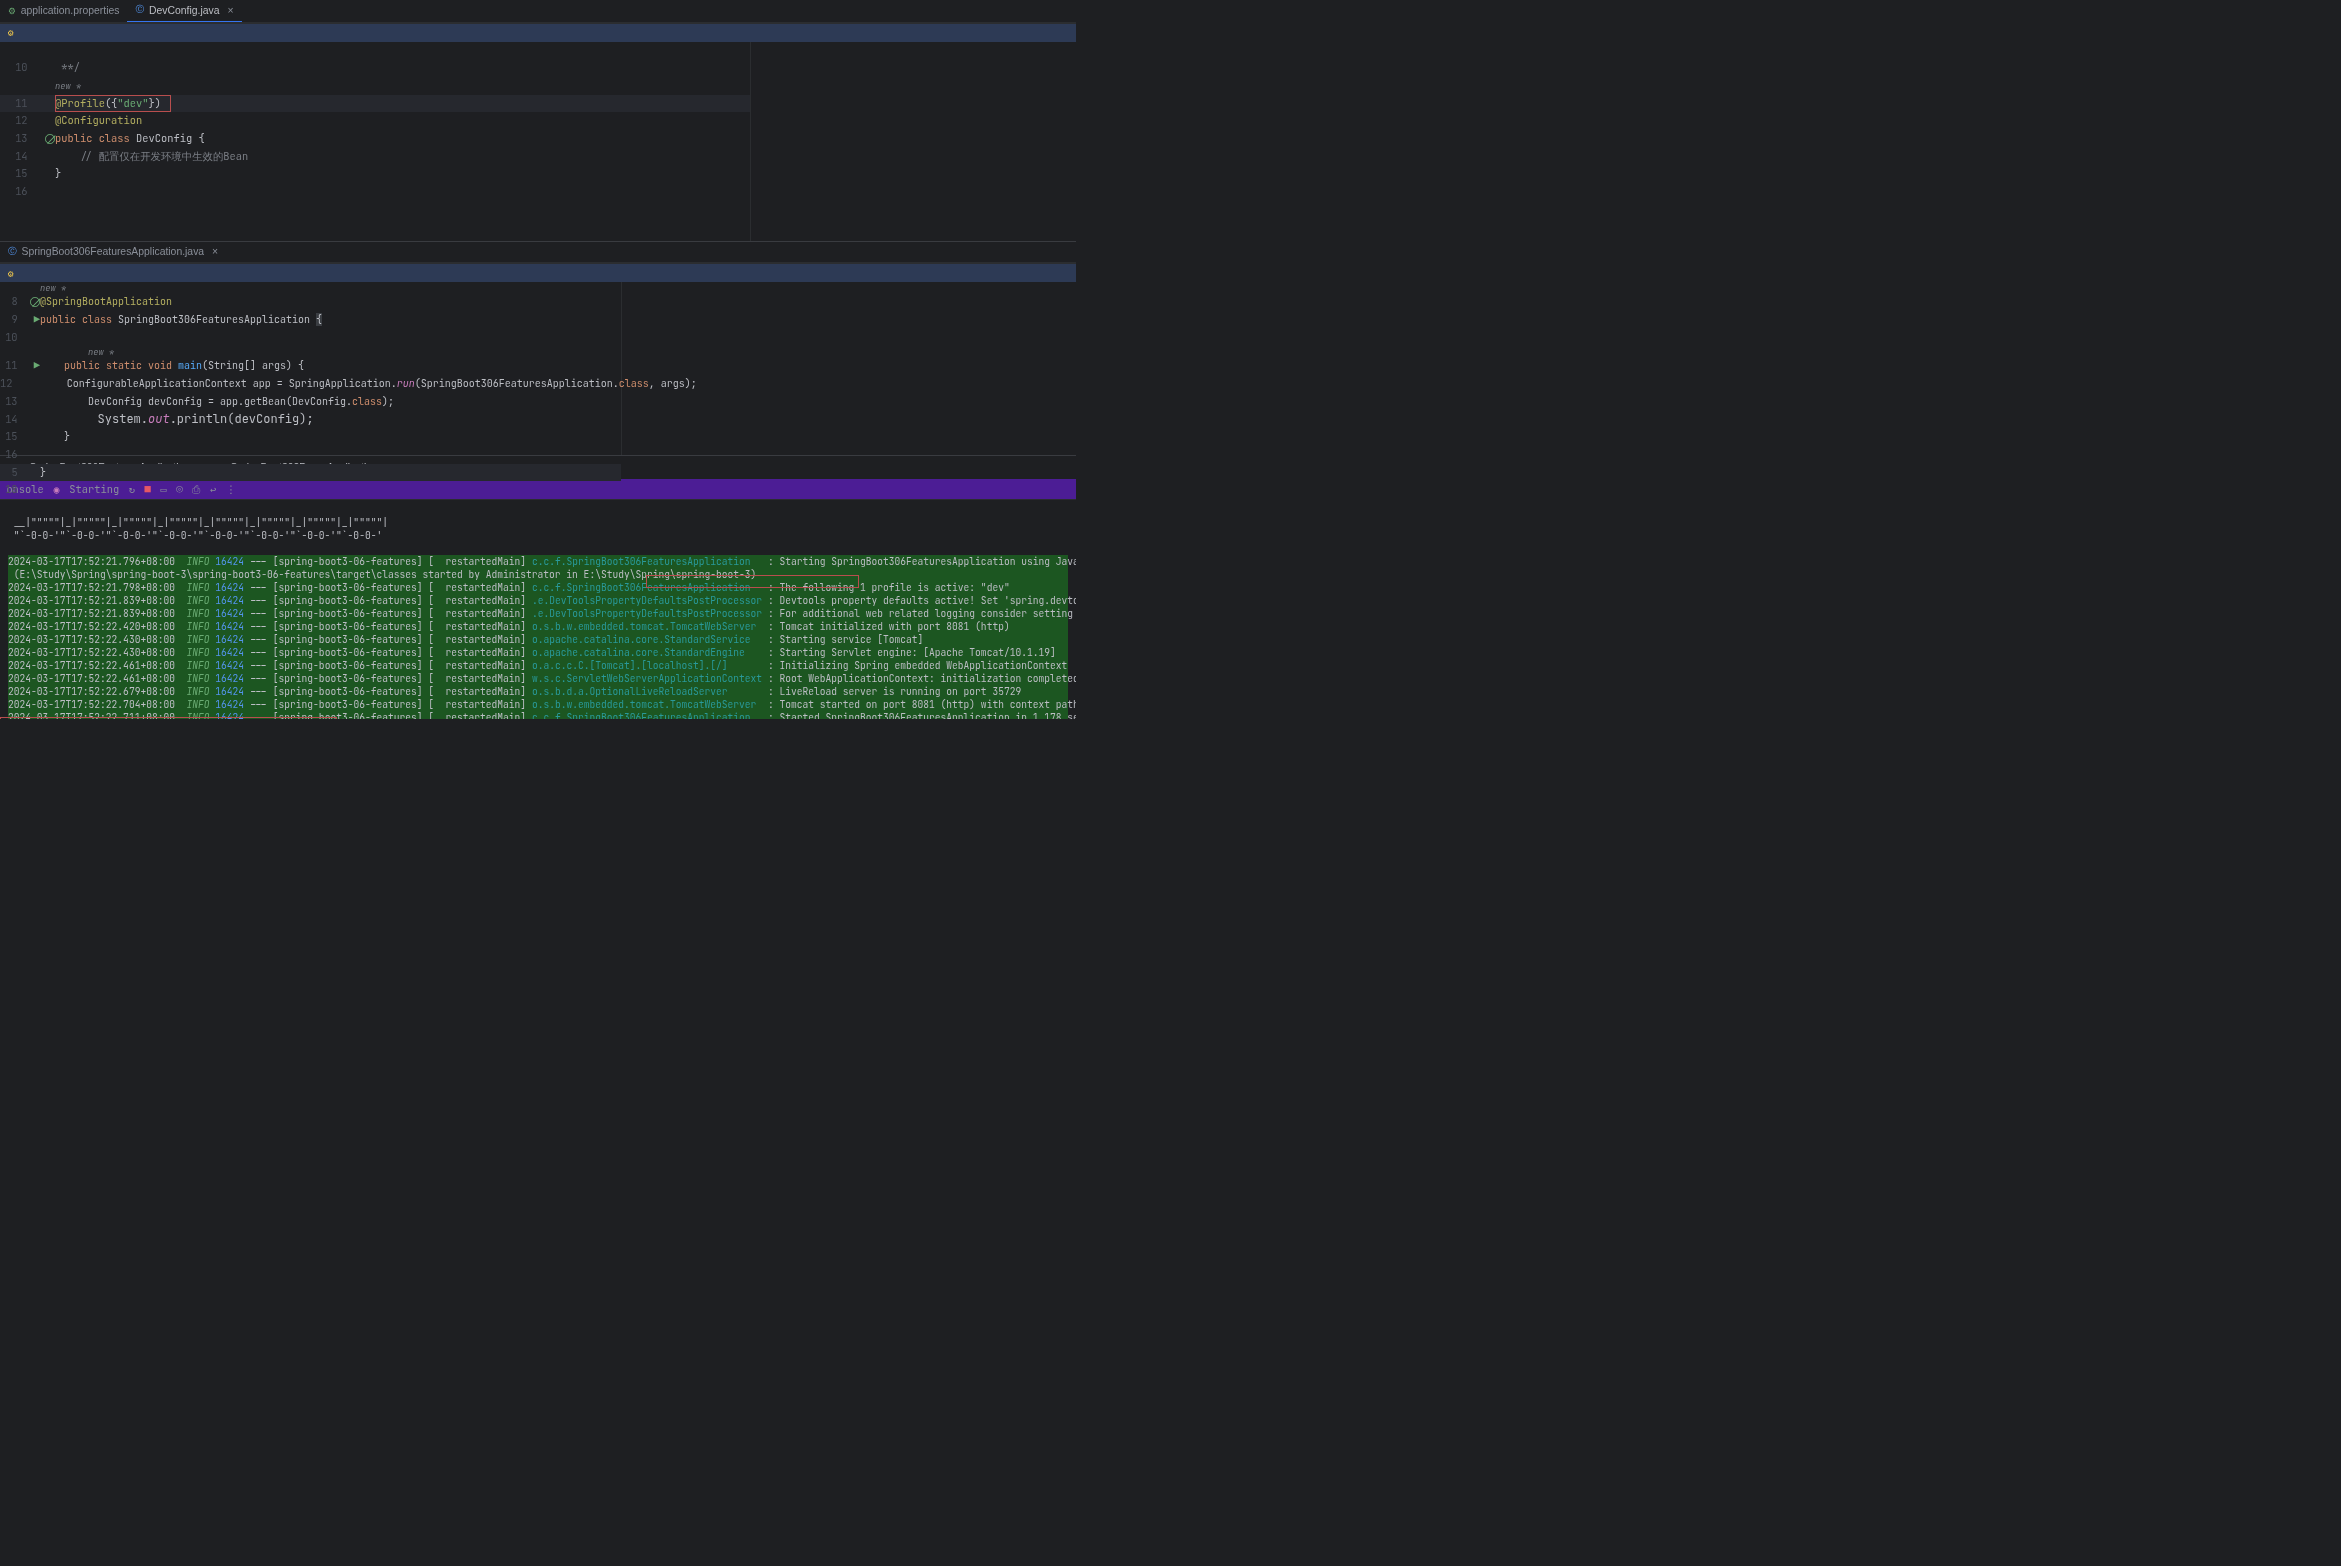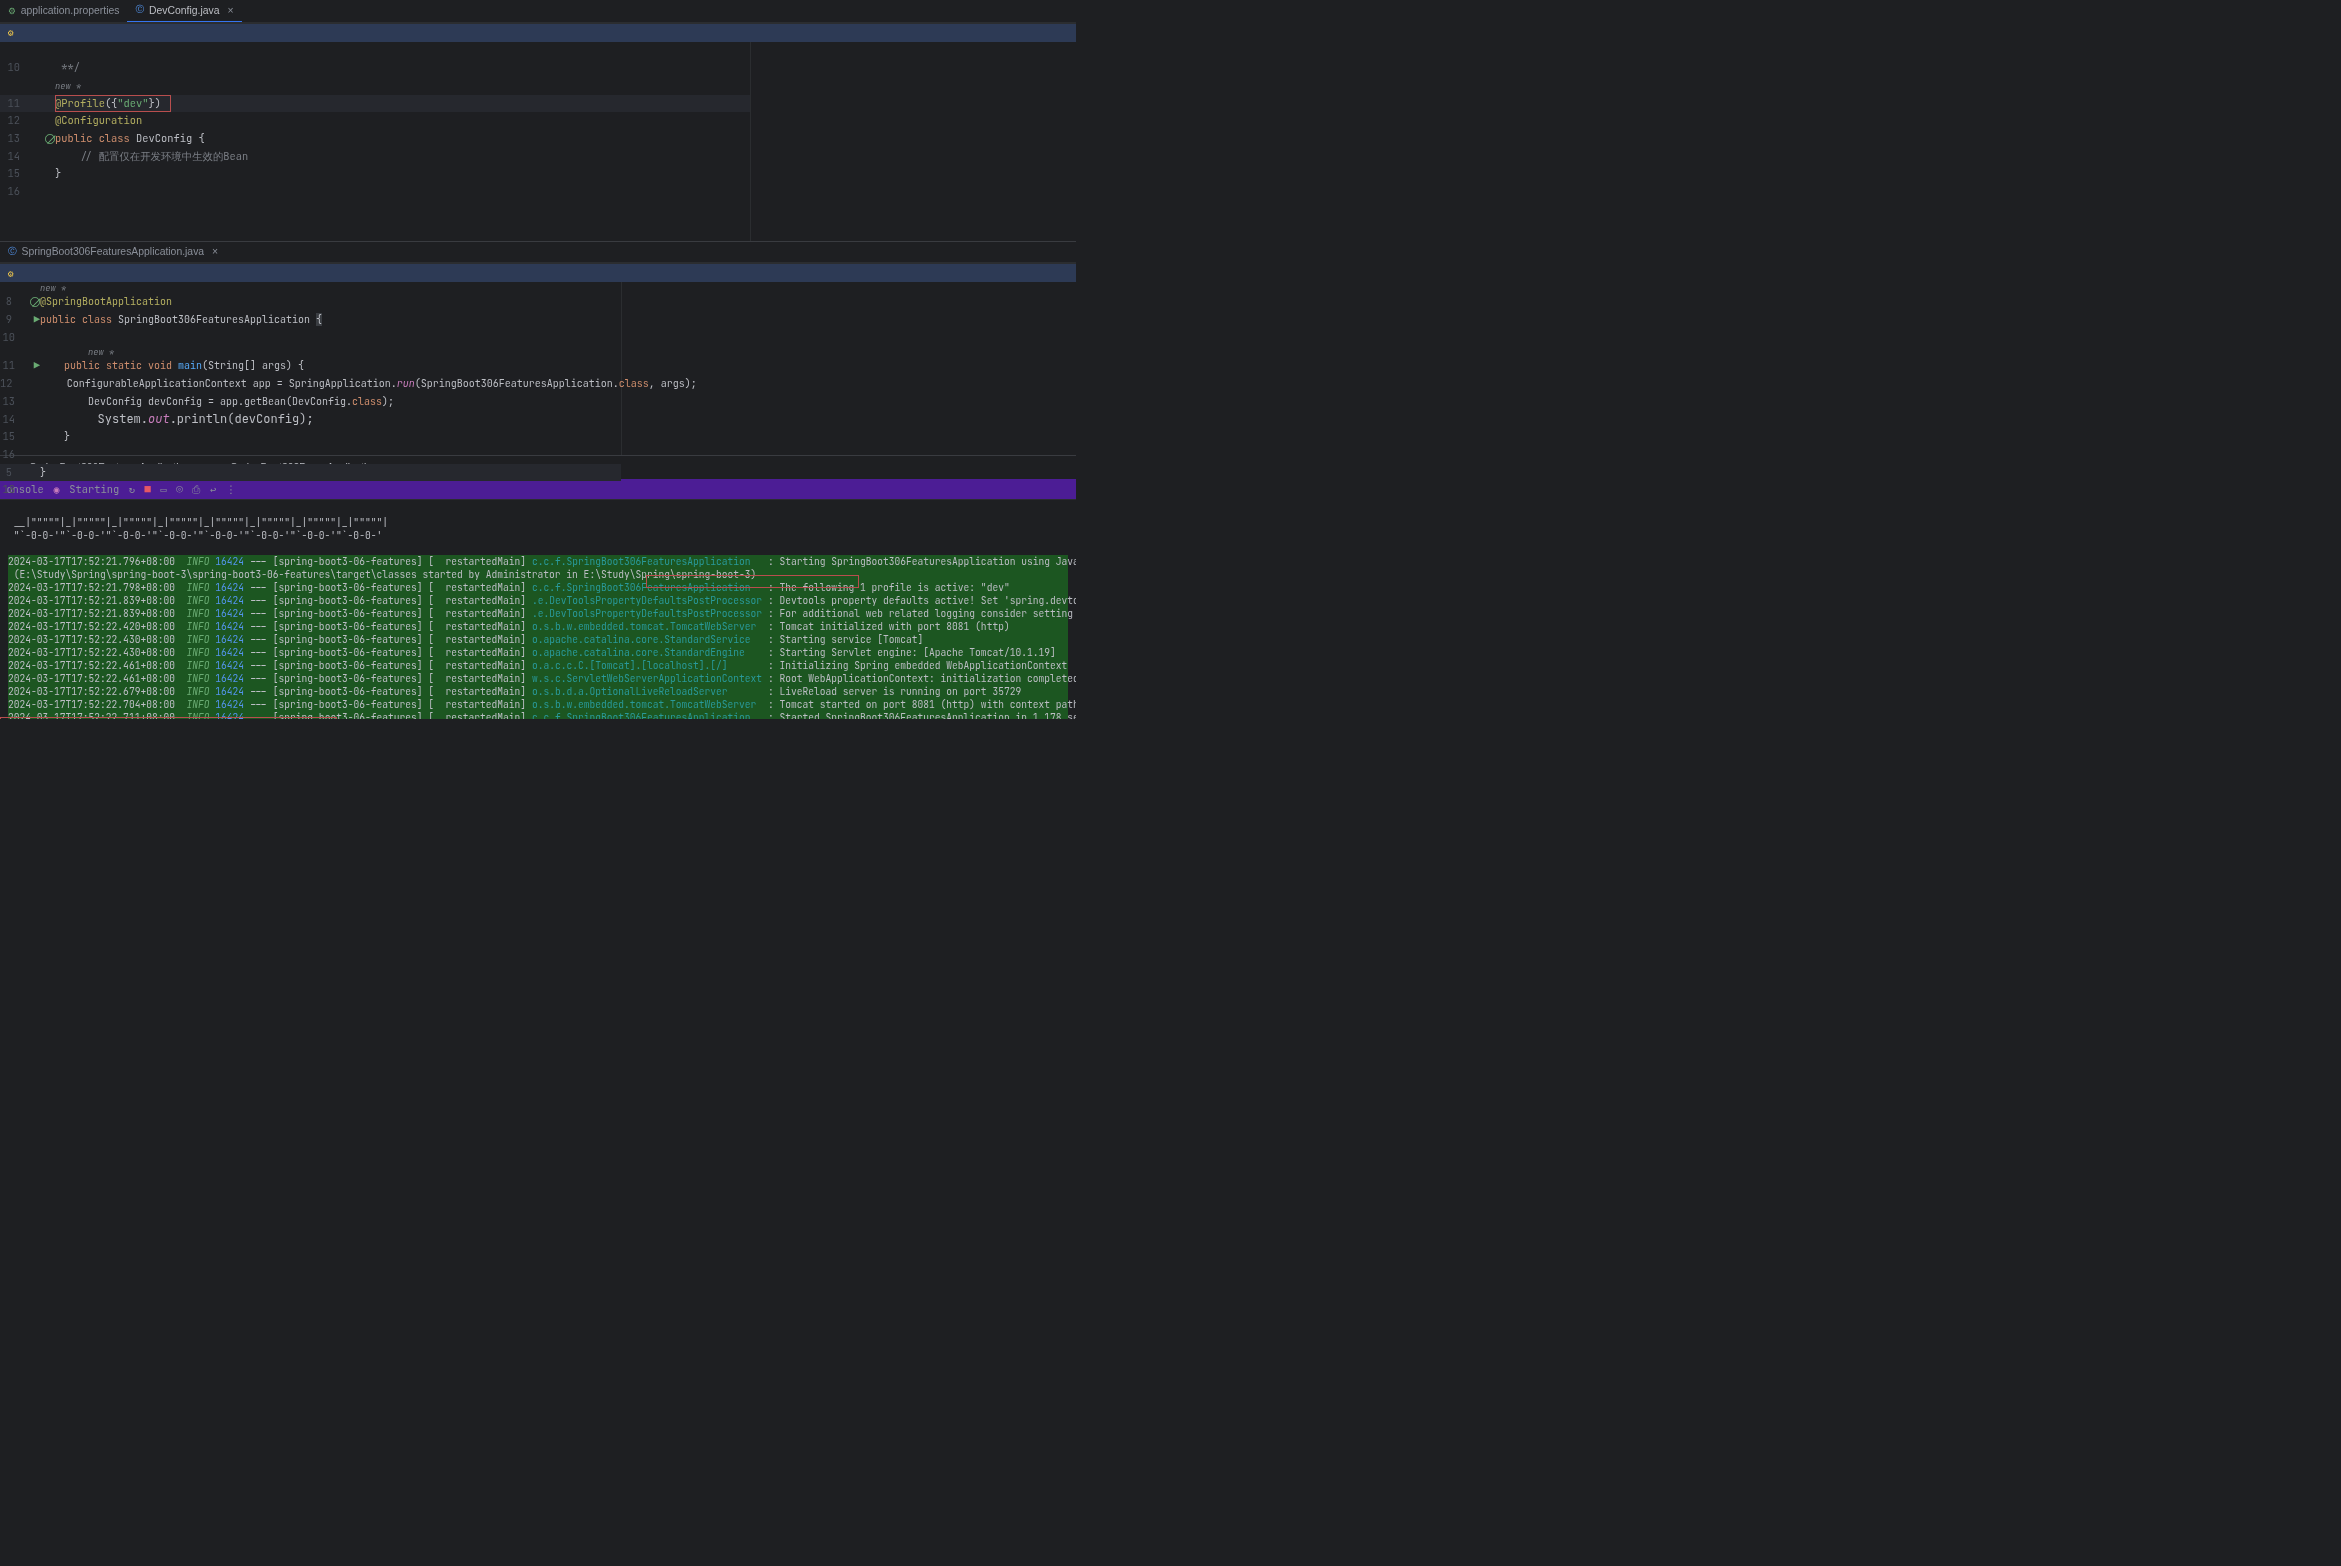--- a/index.html
+++ b/index.html
@@ -48,21 +48,21 @@
     background: #1e1f22;
     position: relative;
   }
   .code-row {
     display: flex;
     height: 17.7px;
     line-height: 17.7px;
   }
   .gutter {
     width: 34px;
-    text-align: center;
+    text-align: right;
     padding-right: 6.4px;
     color: #4b5059;
     user-select: none;
   }
   .gutmark { width: 21px; display: flex; align-items: center; justify-content: flex-end; }
   .code { white-space: pre; }
   .editor1 { height: 199px; display: flex; }
   .editor1 .code-area { width: 751px; border-right: 0.8px solid #2b2d30; }
   .editor1 .minimap { flex: 1; }
   .editor2 { height: 173px; display: flex; }

